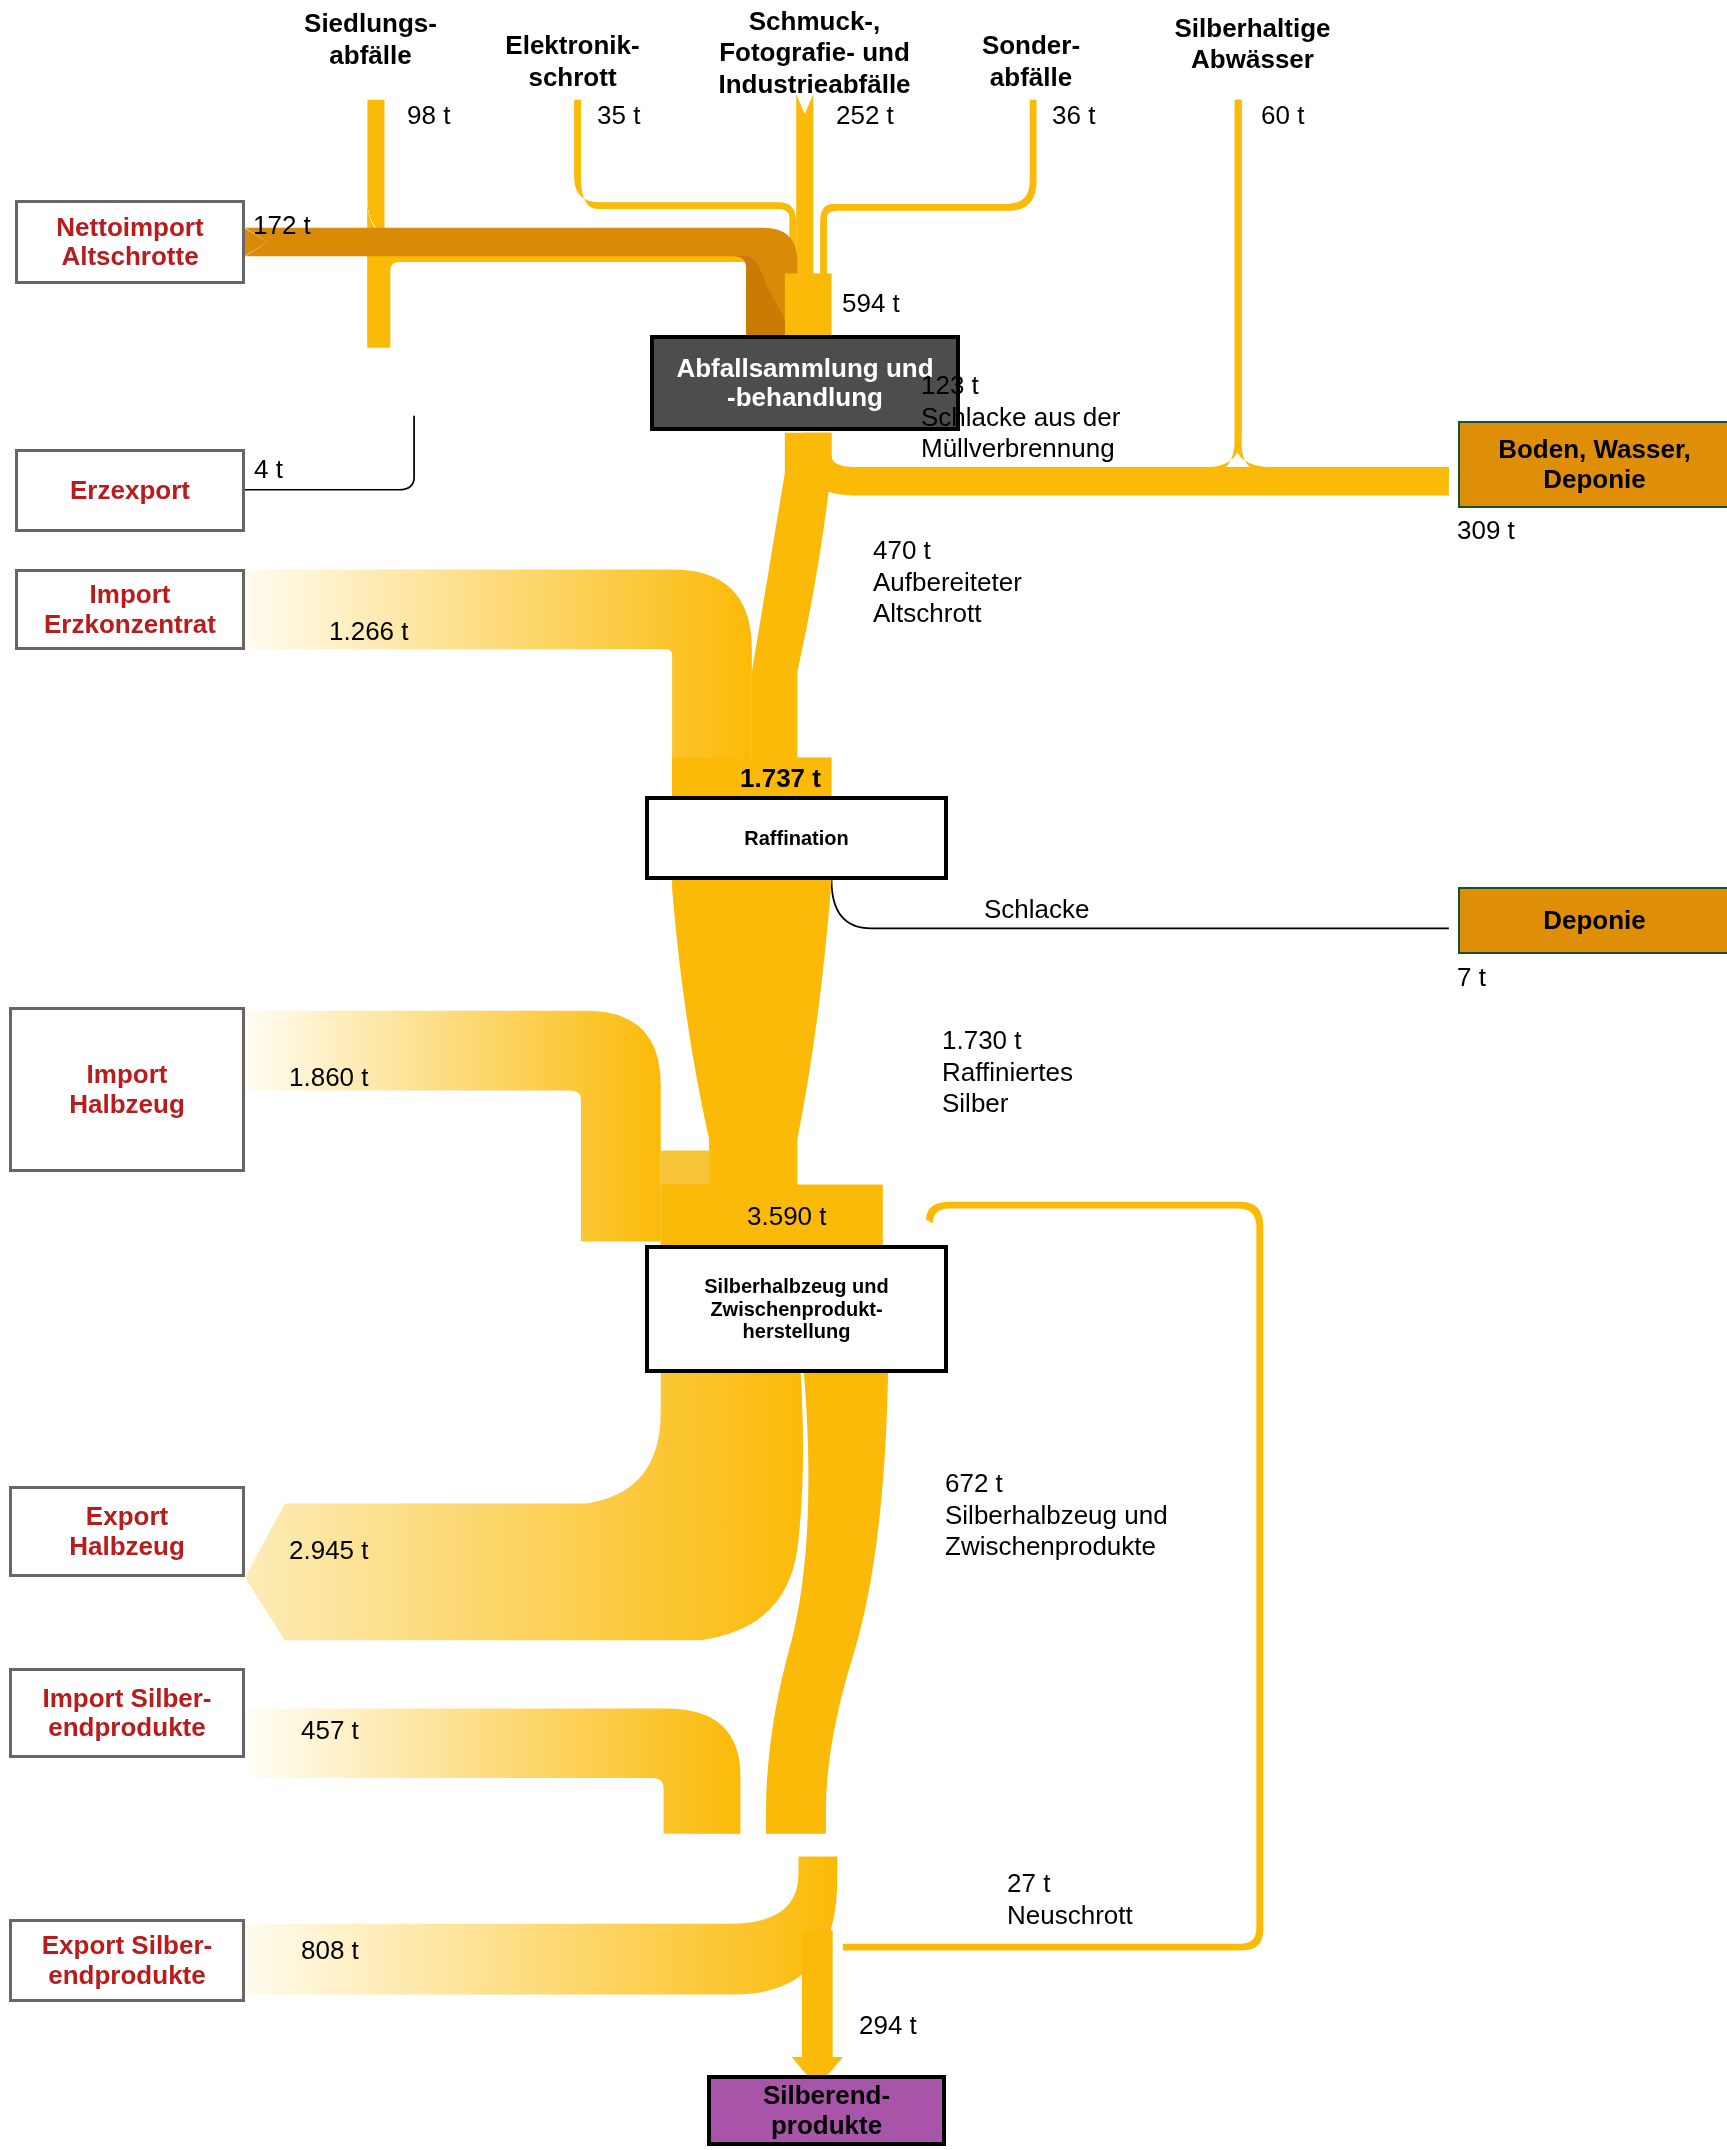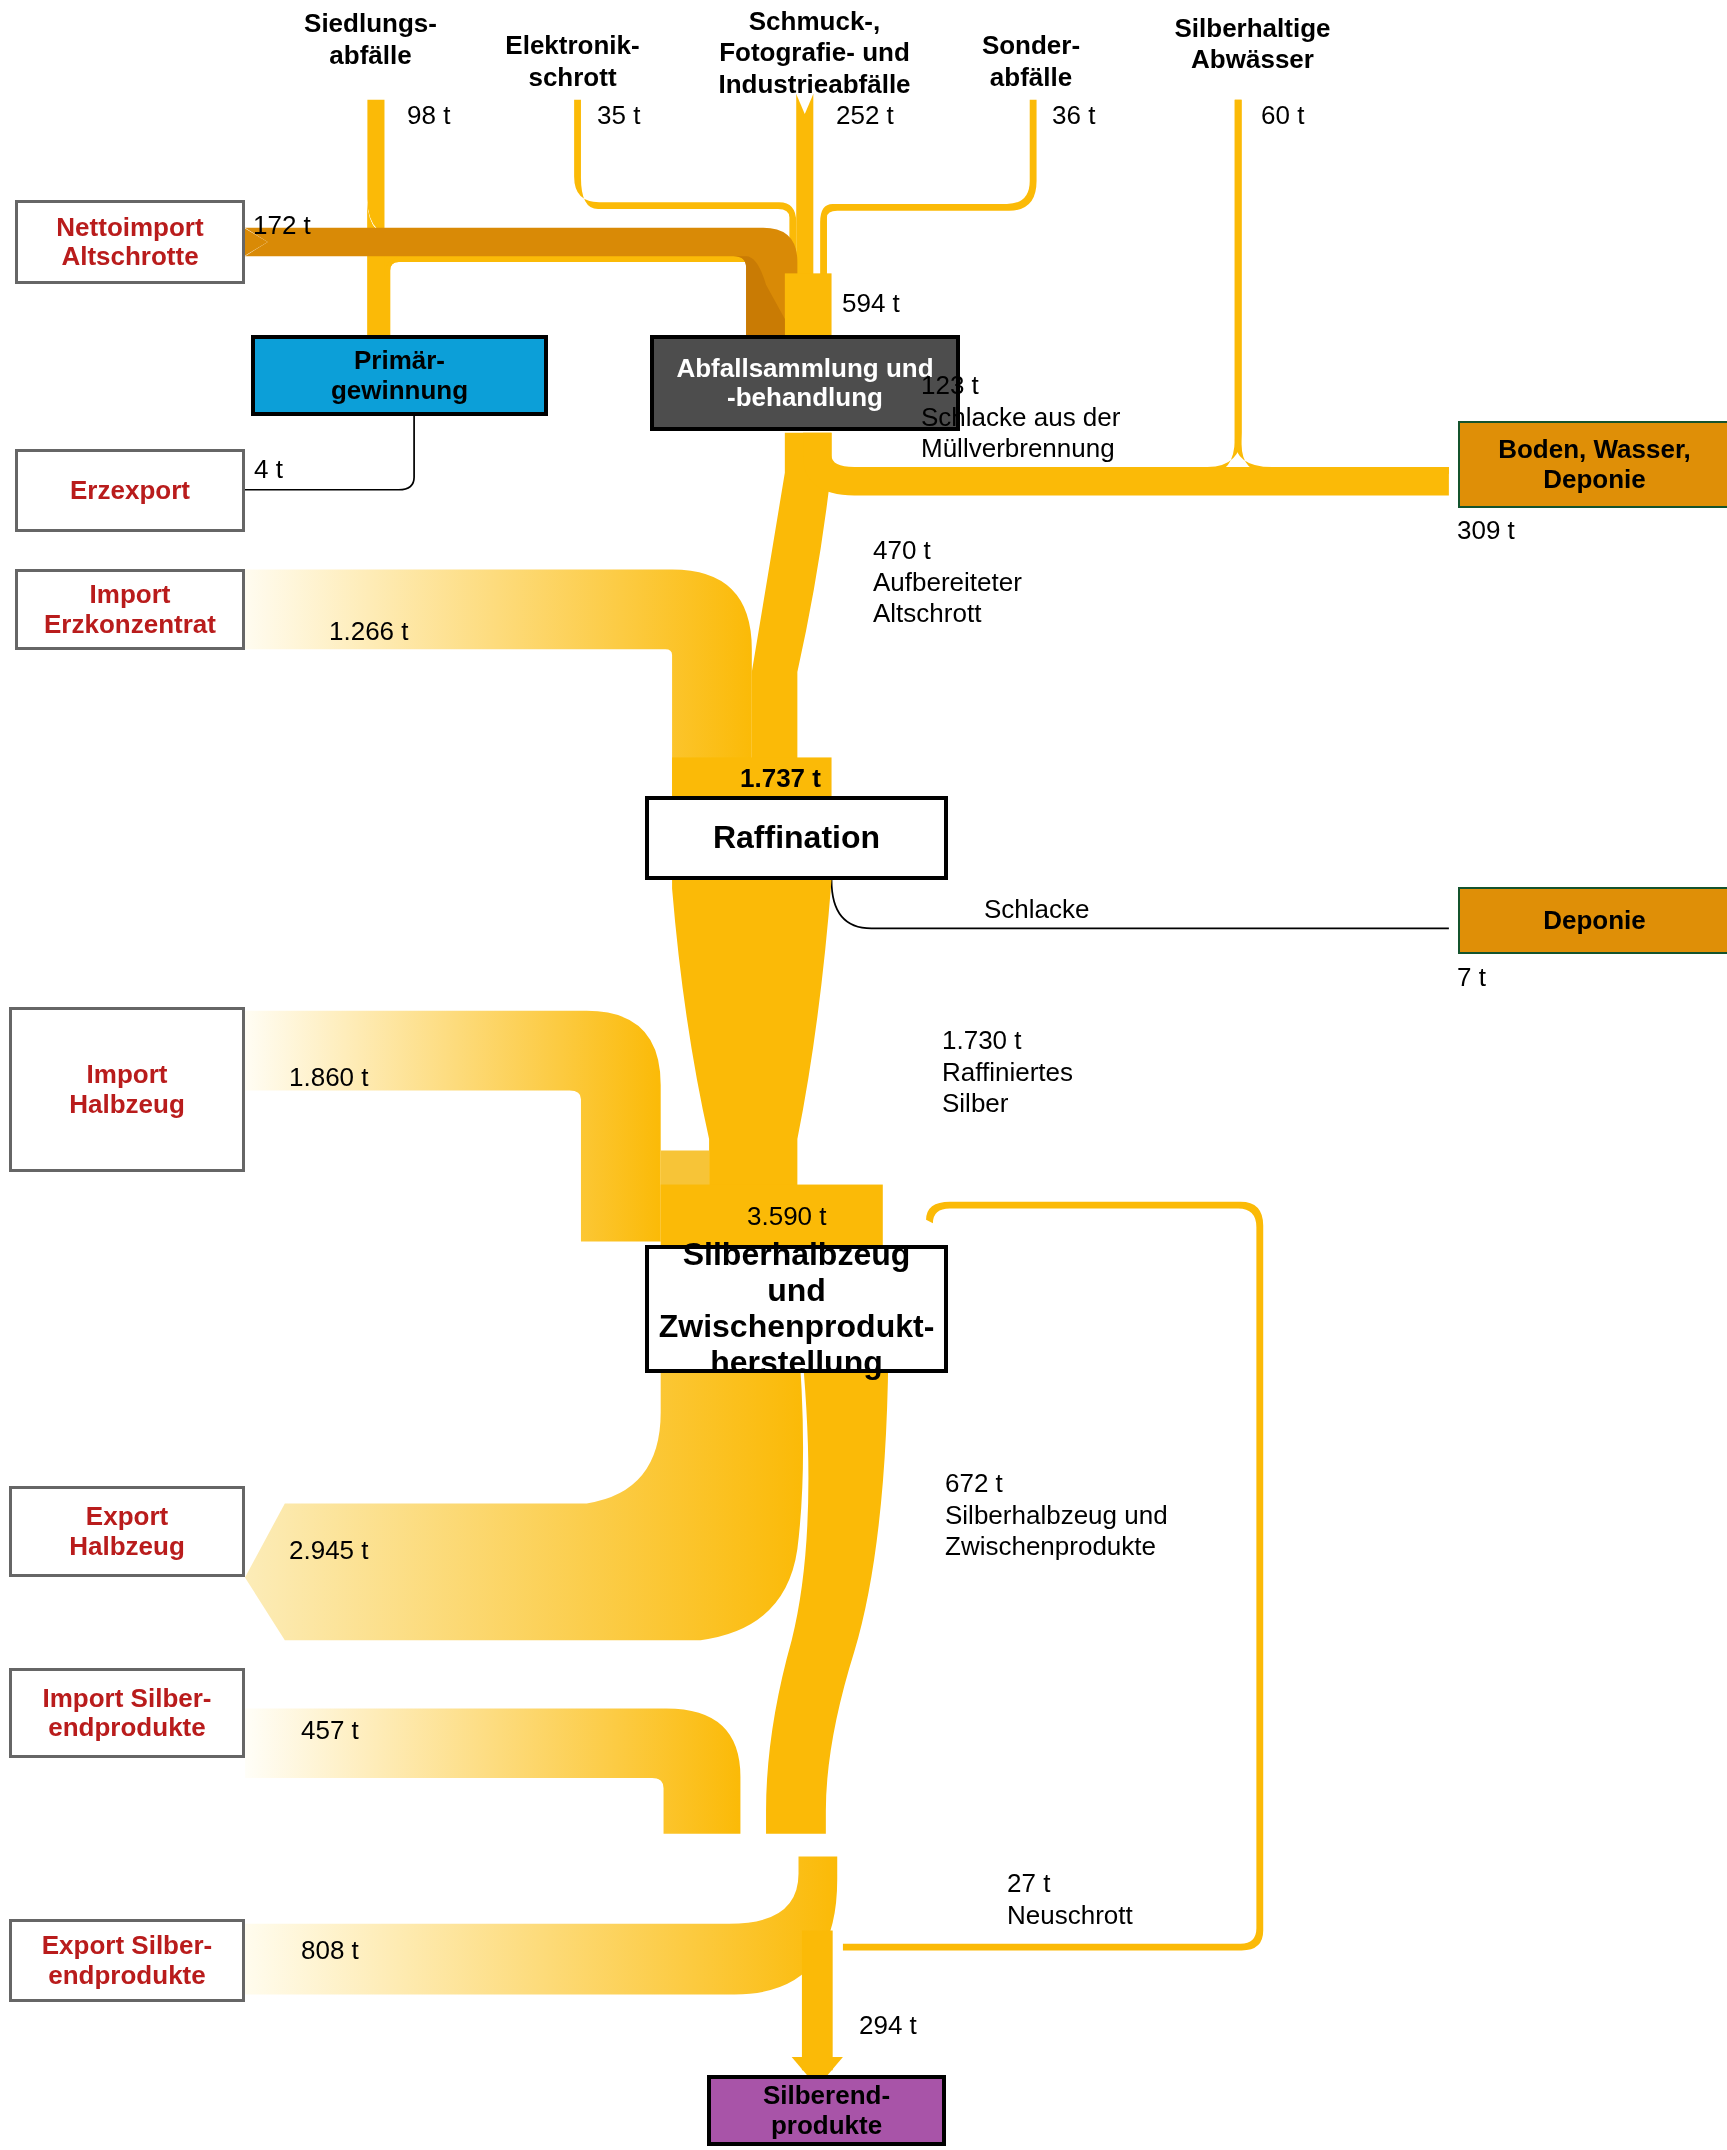--- a/index.html
+++ b/index.html
@@ -6,21 +6,21 @@
   body{font-family:"Liberation Sans", sans-serif;}
   #stage{position:relative;width:1728px;height:2151px;background:#fff;overflow:hidden;}
   svg.flows{position:absolute;left:0;top:0;width:1728px;height:2151px;}
 
   .node{position:absolute;box-sizing:border-box;display:flex;align-items:center;justify-content:center;text-align:center;line-height:1.12;}
   .node span{display:block;width:100%;padding:0 4.6px;}
 
   
   .n-term{border:3.4px solid #666666;background:#ffffff;color:#b91c1c;font-weight:bold;font-size:26px;}
   
-  .n-proc{border:4px solid #000000;background:#ffffff;color:#000000;font-weight:bold;font-size:32px;}
+  .n-proc{border:4px solid #000000;background:#ffffff;color:#000000;font-weight:bold;font-size:20px;}
   
   .n-dark{border:4px solid #000000;background:#4d4d4d;color:#ffffff;font-weight:bold;font-size:26px;}
   
   .n-blue{border:4px solid #000000;background:#0c9fd8;color:#000000;font-weight:bold;font-size:26px;}
   
   .n-orange{border:2px solid #14532d;background:#df8f07;color:#000000;font-weight:bold;font-size:26px;margin-left:12px;}
   
   .n-purple{border:4px solid #000000;background:#a854a8;color:#000000;font-weight:bold;font-size:26px;}
 
   .lbl{position:absolute;color:#000;font-size:26px;line-height:1.22;white-space:pre;font-weight:normal;}
@@ -126,23 +126,20 @@
   <div class="lbl b" style="left:934px;top:30px;width:194px;">Sonder-<br>abfälle</div>
   <div class="lbl" style="left:1052px;top:100px;">36 t</div>
 
   <div class="lbl b" style="left:1133px;top:12.5px;width:239px;">Silberhaltige<br>Abwässer</div>
   <div class="lbl" style="left:1261px;top:100px;">60 t</div>
 
   <div class="node n-term" style="left:15px;top:200px;width:230px;height:84px;">
     <span>Nettoimport<br>Altschrotte</span>
   </div>
 
-  <div class="node n-blue" style="left:251px;top:335px;width:297px;height:81px;">
-    <span>Primär-<br>gewinnung</span>
-  </div>
 
   <div class="node n-term" style="left:15px;top:449px;width:230px;height:83px;">
     <span>Erzexport</span>
   </div>
 
   <div class="node n-dark" style="left:650px;top:335px;width:310px;height:96px;">
     <span>Abfallsammlung und<br>-behandlung</span>
   </div>
 
   <div class="node n-orange" style="left:1446px;top:421px;width:273px;height:87px;">

